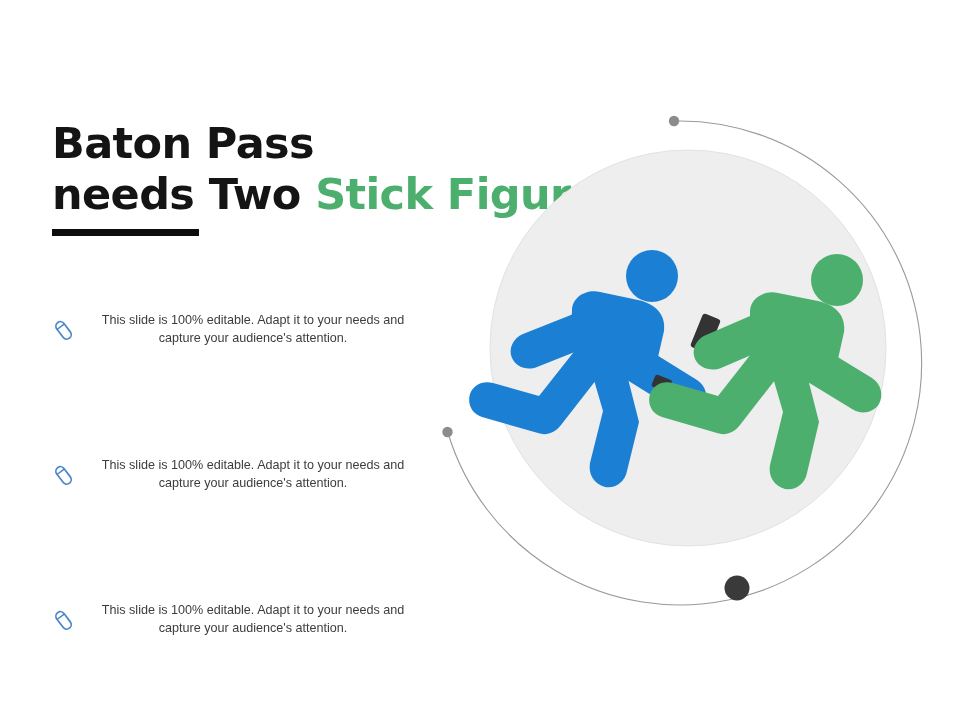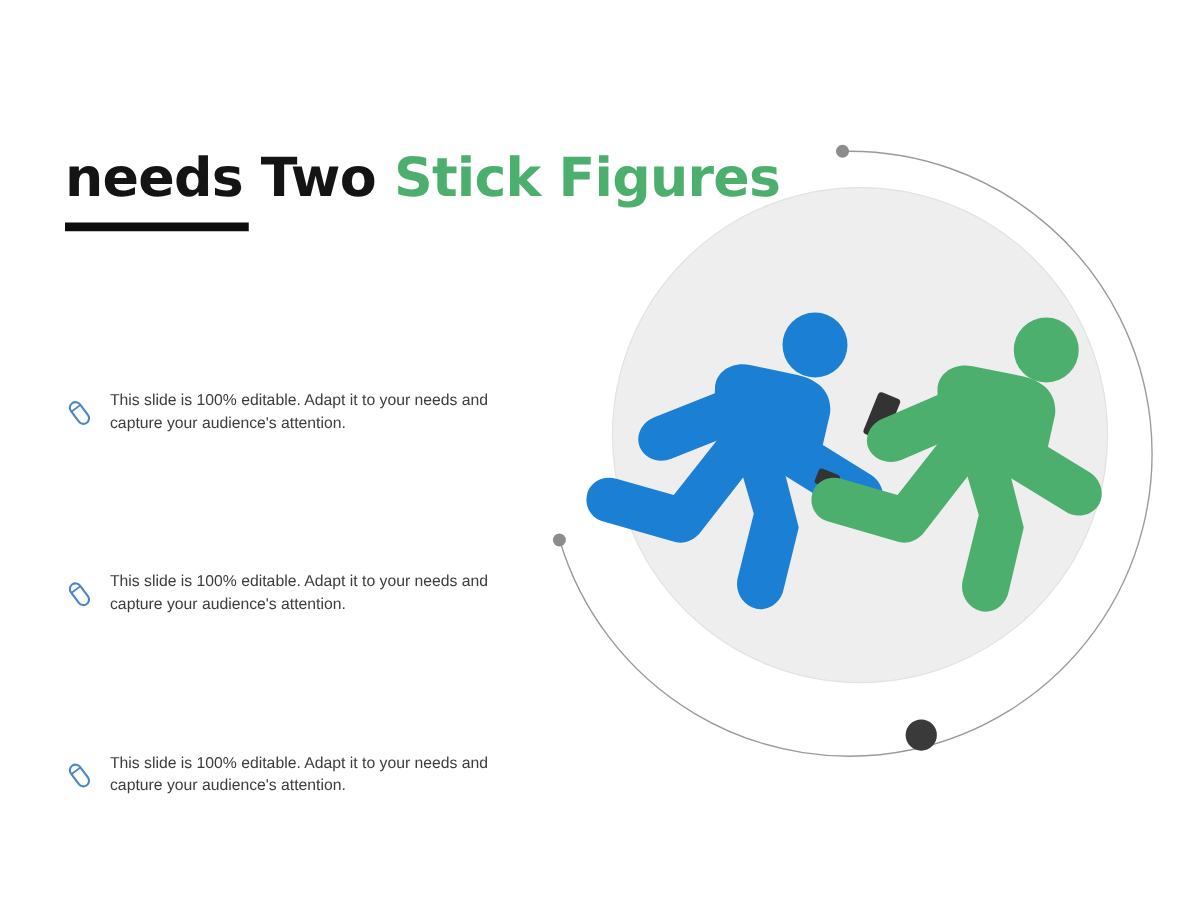--- a/index.html
+++ b/index.html
@@ -53,20 +53,21 @@
   #bullets {
     position: absolute;
     left: 48px;
     top: 312px;
     width: 380px;
   }
   .bullet-row {
     position: relative;
     height: 50px;
     margin-bottom: 95px;
+    text-align: center;
   }
   .bullet-icon {
     position: absolute;
     left: 2px;
     top: 4px;
     width: 28px;
     height: 30px;
   }
   .bullet-text {
     position: absolute;
@@ -90,20 +91,21 @@
   #graphic svg {
     display: block;
   }
 </style>
 </head>
 <body>
 
 <div id="slide">
 
   <div id="title-block">
+    <div class="title-line">Baton Pass</div>
     <div class="title-line"><span>needs Two </span><span class="title-accent">Stick Figures</span></div>
     <div id="title-underline"></div>
   </div>
 
   <div id="bullets">
 
     <div class="bullet-row">
       <span class="bullet-icon">
         <svg width="28" height="30" viewBox="0 0 28 30" fill="none">
           <g transform="rotate(-37 14 15)">

